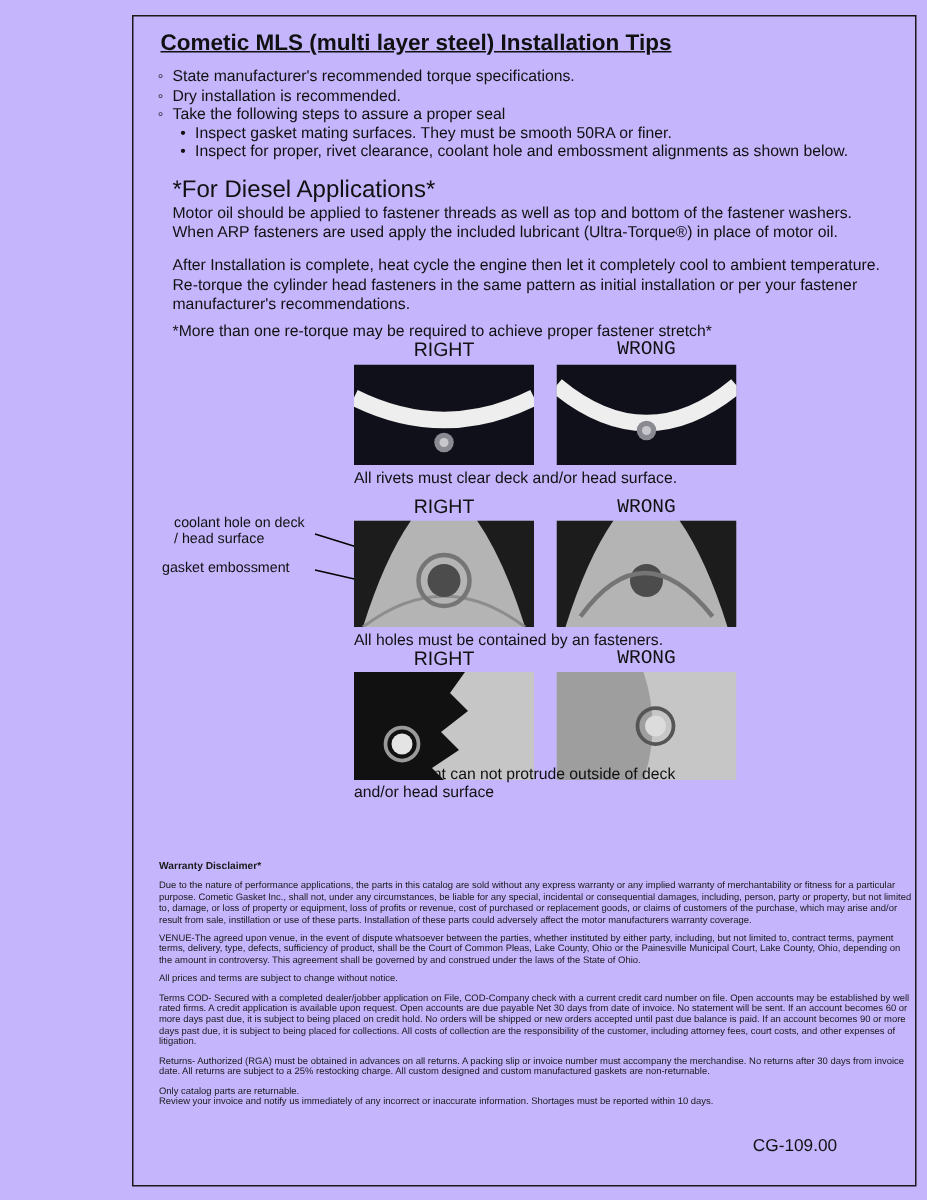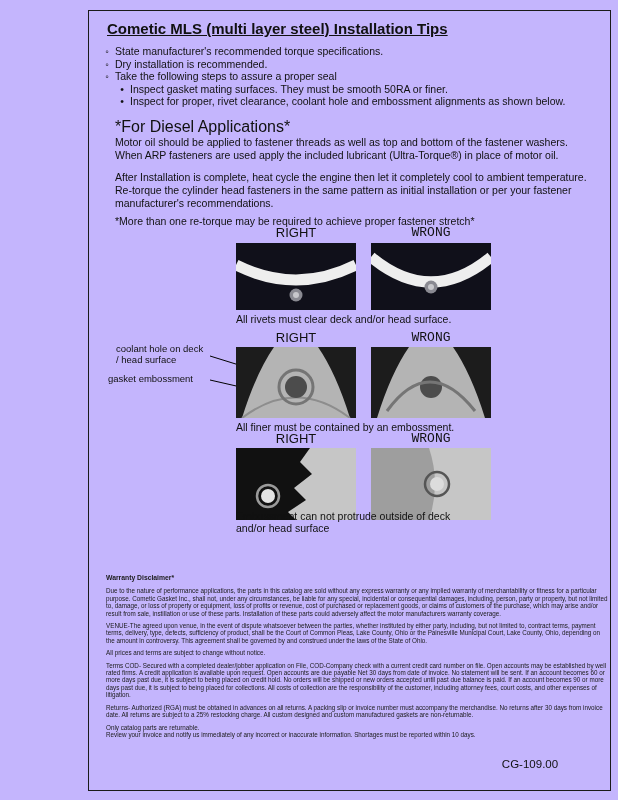--- a/index.html
+++ b/index.html
@@ -108,21 +108,21 @@
   </div>
   <div class="figimg colR r2img">
     <svg width="120" height="71" viewBox="0 0 120 71">
       <rect width="120" height="71" fill="#b4b4b4"></rect>
       <path d="M0,0 H38 Q20,26 6,71 H0 Z" fill="#1c1c1c"></path>
       <path d="M120,0 H82 Q100,26 114,71 H120 Z" fill="#1c1c1c"></path>
       <circle cx="60" cy="40" r="11" fill="#4c4c4c"></circle>
       <path d="M16,64 Q58,6 104,64" stroke="#757575" stroke-width="3" fill="none"></path>
     </svg>
   </div>
-  <div class="caption cap2">All finer must be contained by an embossment.</div>
+  <div class="caption cap2">All holes must be contained by an fasteners.</div>
 
   <div class="figlabel colL r3lab">RIGHT</div>
   <div class="figlabel colR r3lab">WRONG</div>
   <div class="figimg colL r3img">
     <svg width="120" height="72" viewBox="0 0 120 72">
       <rect width="120" height="72" fill="#c6c6c6"></rect>
       <path d="M0,0 H74 L64,14 L76,26 L58,40 L70,52 L52,64 L60,72 H0 Z" fill="#111"></path>
       <circle cx="32" cy="48" r="11" fill="none" stroke="#9a9a9a" stroke-width="2.5"></circle>
       <circle cx="32" cy="48" r="7" fill="#e4e4e4"></circle>
     </svg>

